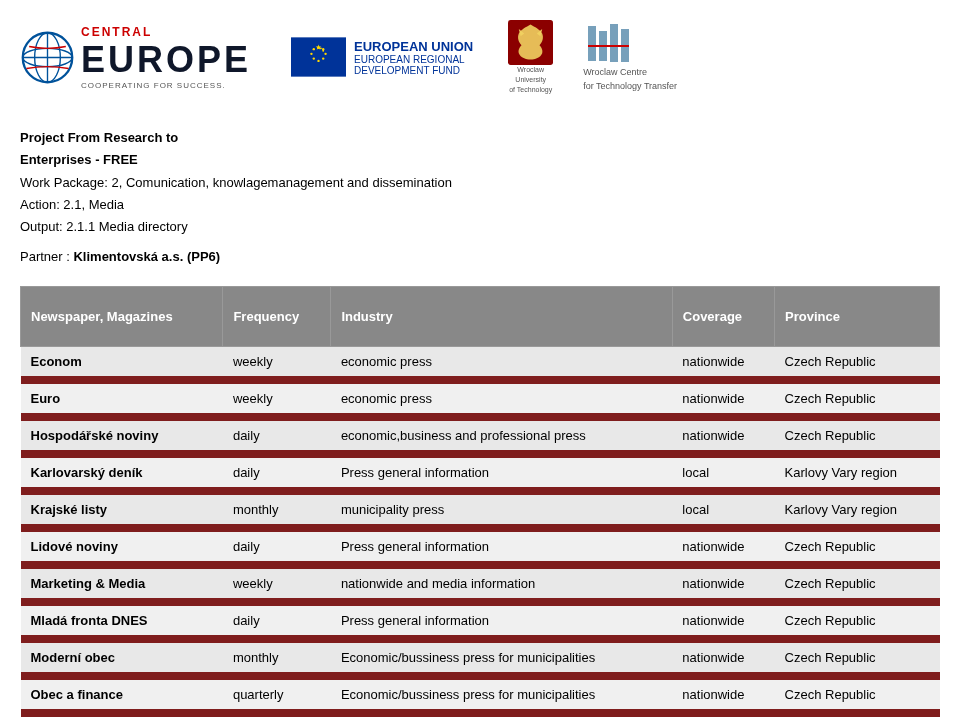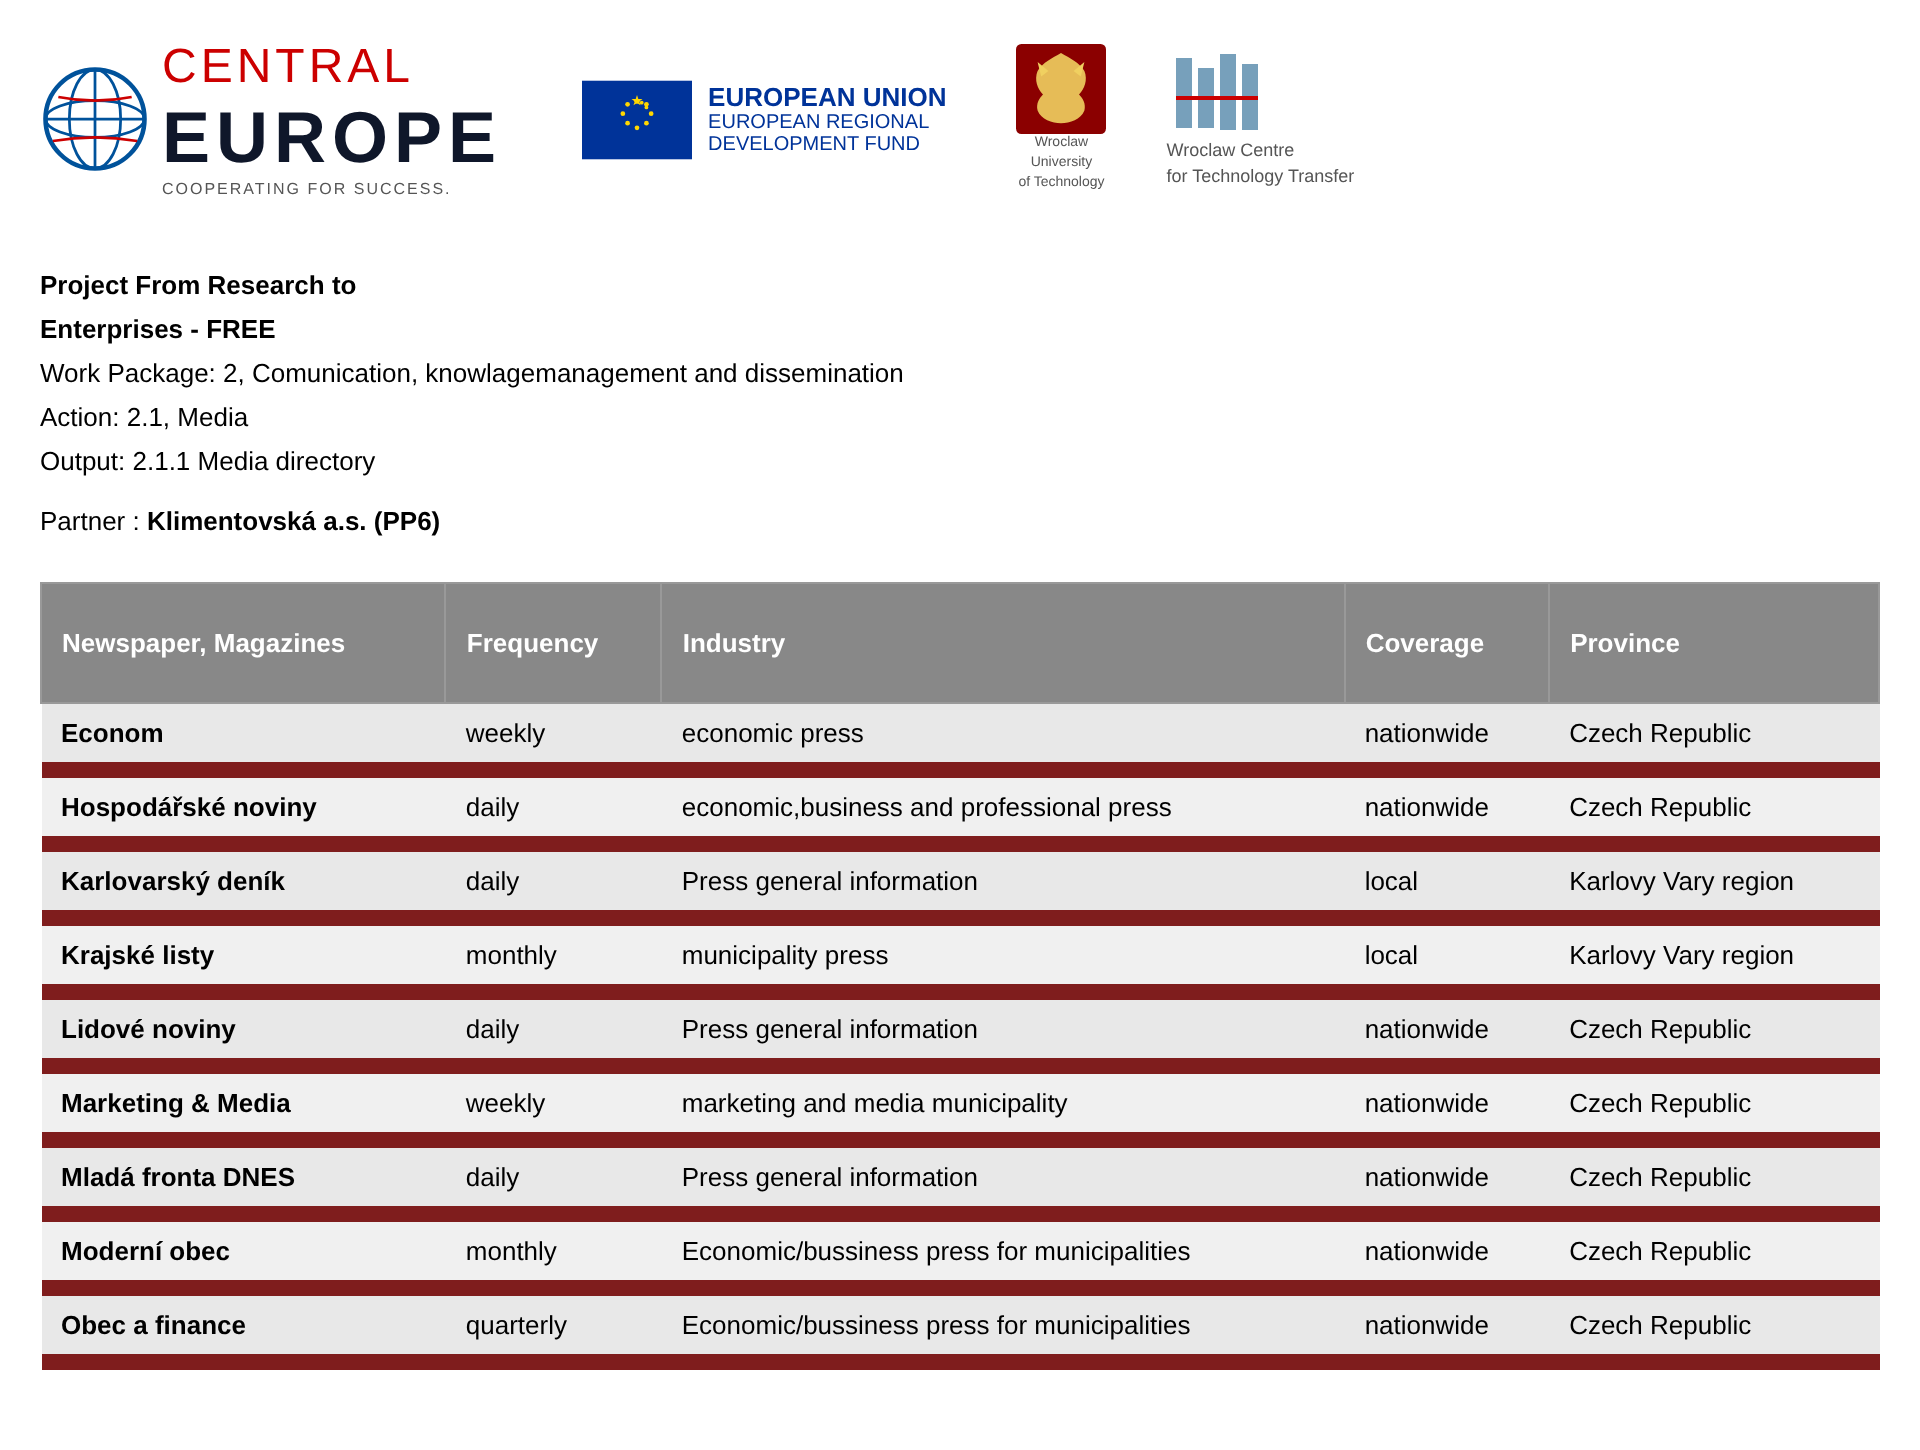--- a/index.html
+++ b/index.html
@@ -32,22 +32,22 @@
       width: 55px;
       height: 55px;
     }
 
     .logo-ce-text {
       display: flex;
       flex-direction: column;
     }
 
     .logo-ce-central {
-      font-size: 24px;
-      font-weight: normal;
+      font-size: 12px;
+      font-weight: bold;
       color: #c00;
       letter-spacing: 2px;
     }
 
     .logo-ce-europe {
       font-size: 36px;
       font-weight: bold;
       color: #0f172a;
       letter-spacing: 3px;
     }
@@ -278,20 +278,27 @@
   </thead>
   <tbody id="table-body">
   <tr>
         <td style="font-weight: bold;">Econom</td>
         <td>weekly</td>
         <td>economic press</td>
         <td>nationwide</td>
         <td>Czech Republic</td>
       </tr>
       <tr>
+        <td style="font-weight: bold;">Euro</td>
+        <td>weekly</td>
+        <td>economic press</td>
+        <td>nationwide</td>
+        <td>Czech Republic</td>
+      </tr>
+      <tr>
         <td style="font-weight: bold;">Hospodářské noviny</td>
         <td>daily</td>
         <td>economic,business and professional press</td>
         <td>nationwide</td>
         <td>Czech Republic</td>
       </tr>
       <tr>
         <td style="font-weight: bold;">Karlovarský deník</td>
         <td>daily</td>
         <td>Press general information</td>
@@ -308,21 +315,21 @@
       <tr>
         <td style="font-weight: bold;">Lidové noviny</td>
         <td>daily</td>
         <td>Press general information</td>
         <td>nationwide</td>
         <td>Czech Republic</td>
       </tr>
       <tr>
         <td style="font-weight: bold;">Marketing &amp; Media</td>
         <td>weekly</td>
-        <td>marketing and media municipality</td>
+        <td>nationwide and media information</td>
         <td>nationwide</td>
         <td>Czech Republic</td>
       </tr>
       <tr>
         <td style="font-weight: bold;">Mladá fronta DNES</td>
         <td>daily</td>
         <td>Press general information</td>
         <td>nationwide</td>
         <td>Czech Republic</td>
       </tr>

